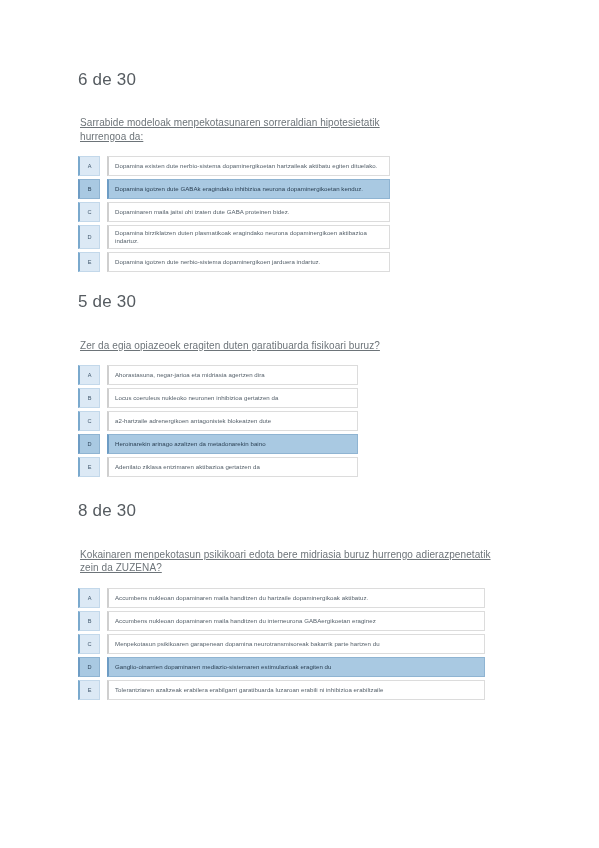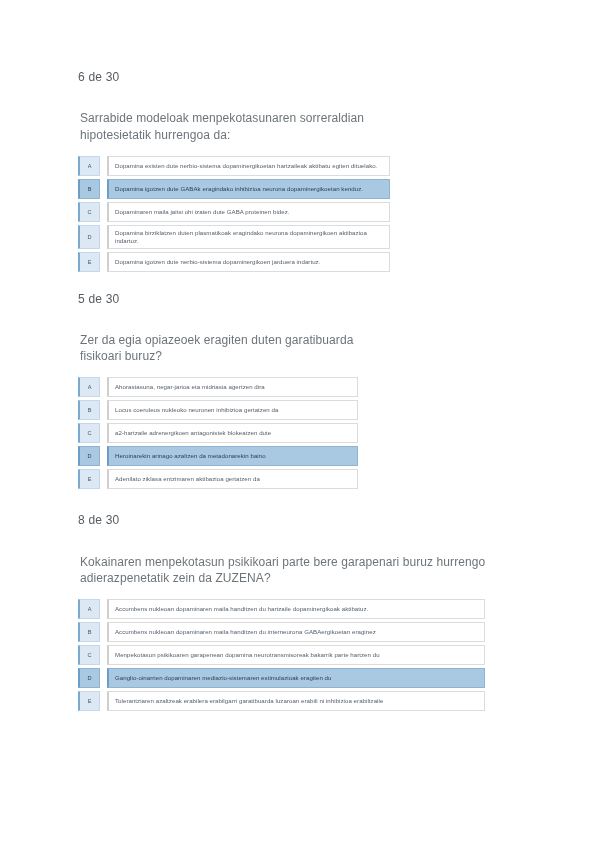--- a/index.html
+++ b/index.html
@@ -28,34 +28,35 @@
     left: 78px;
     top: 70px;
     right: 40px;
   }
 
   .question-block {
     margin-bottom: 18px;
   }
 
   .q-heading {
-    font-size: 12px;
+    font-size: 17px;
     color: #555b60;
     letter-spacing: 0.2px;
     font-weight: 400;
     margin: 0 0 26px 0;
     line-height: 1.2;
   }
 
   .q-text {
-    font-size: 12px;
+    font-size: 10px;
     color: #6d7479;
     line-height: 1.35;
     margin: 0 0 13px 2px;
     letter-spacing: 0.08px;
+    text-decoration: underline;
   }
 
   .options {
     display: block;
   }
 
   .option-row {
     display: flex;
     align-items: stretch;
     margin-bottom: 3px;
@@ -170,21 +171,21 @@
         </div>
         <div class="option-row">
           <div class="option-letter">E</div>
           <div class="option-text">Adenilato ziklasa entzimaren aktibazioa gertatzen da</div>
         </div>
       </div>
     </div>
 
     <div class="question-block q8" style="margin-top:24px;">
       <div class="q-heading">8 de 30</div>
-      <div class="q-text">Kokainaren menpekotasun psikikoari parte bere garapenari buruz hurrengo adierazpenetatik zein da ZUZENA?</div>
+      <div class="q-text">Kokainaren menpekotasun psikikoari edota bere midriasia buruz hurrengo adierazpenetatik zein da ZUZENA?</div>
       <div class="options">
         <div class="option-row">
           <div class="option-letter">A</div>
           <div class="option-text">Accumbens nukleoan dopaminaren maila handitzen du hartzaile dopaminergikoak aktibatuz.</div>
         </div>
         <div class="option-row">
           <div class="option-letter">B</div>
           <div class="option-text">Accumbens nukleoan dopaminaren maila handitzen du interneurona GABAergikoetan eraginez</div>
         </div>
         <div class="option-row">

